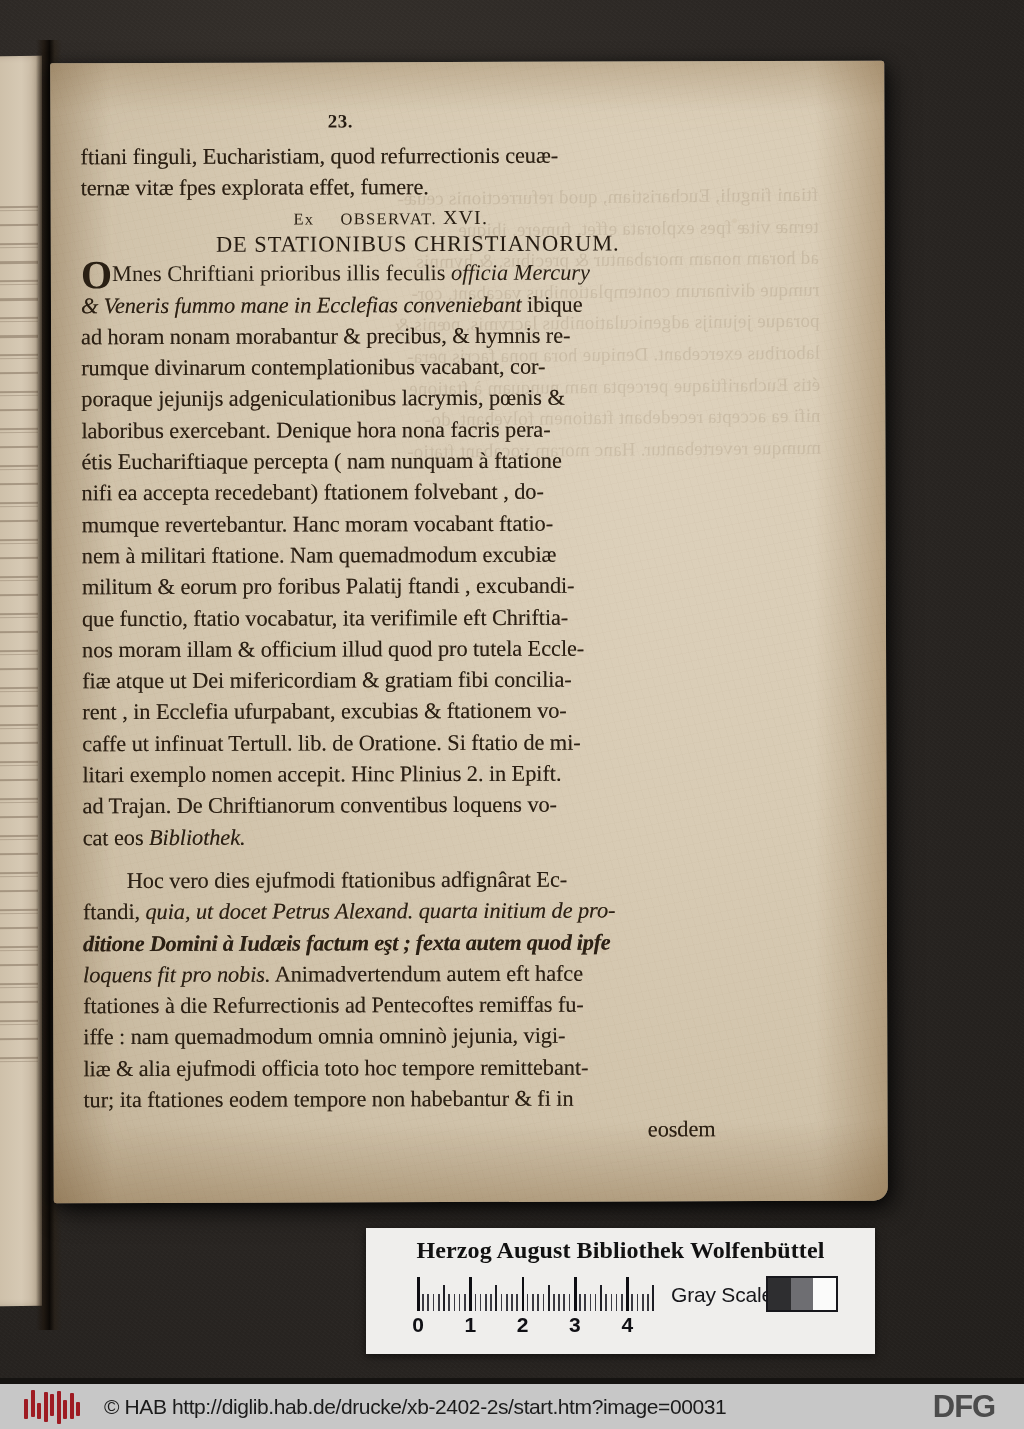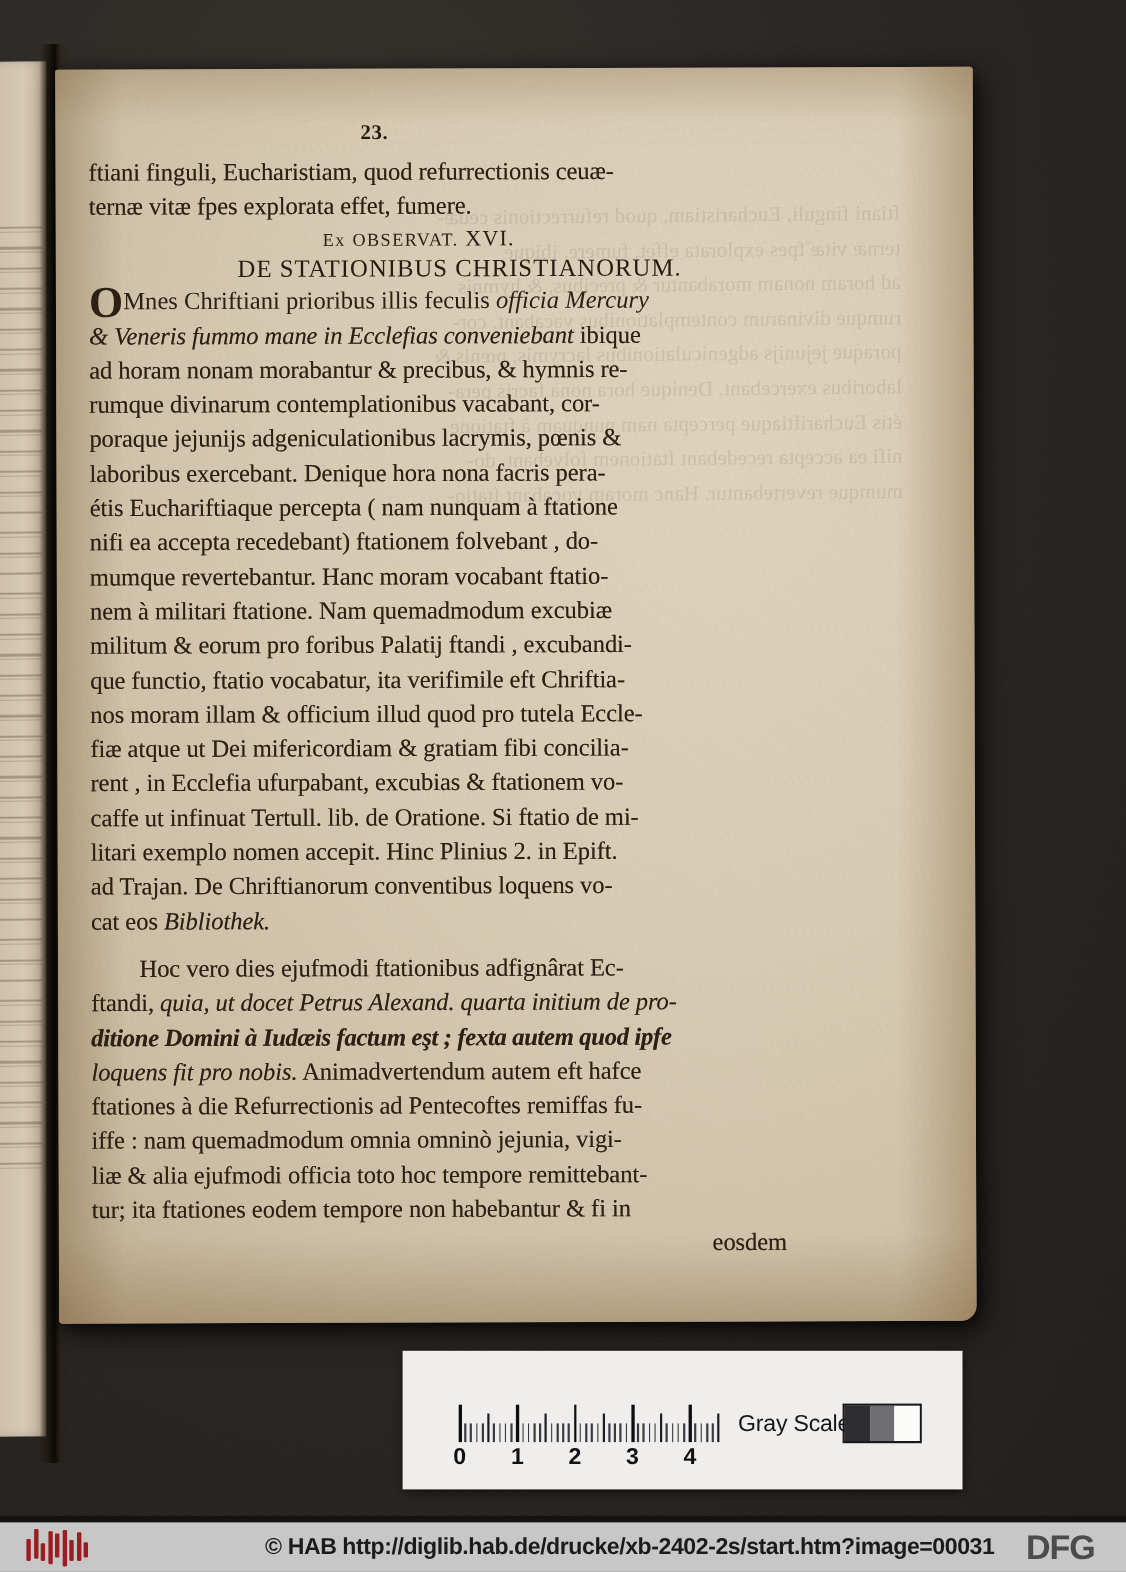--- a/index.html
+++ b/index.html
@@ -177,21 +177,21 @@
 
   .running-head {
     text-align: center;
     font-size: 20px;
     letter-spacing: 1.1px;
     margin-top: 3px;
     padding-right: 40px;
     color: #2a2014;
   }
   .running-head .sc { font-size: 20px; }
-  .running-head .smallcap { font-size: 16.5px; letter-spacing: 1.3px; }
+  .running-head .smallcap { font-size: 16.5px; letter-spacing: 1.3px; margin-left: 20px; }
 
   .section-title {
     text-align: center;
     font-size: 22.5px;
     letter-spacing: .9px;
     margin-top: 2px;
     padding-left: 34px;
     color: #251b11;
   }
 
@@ -301,29 +301,28 @@
     gap: 2.5px;
     flex: 0 0 auto;
   }
   .hab-bar {
     width: 4px;
     background: #9e1b22;
     border-radius: 1px;
   }
   .credit-text {
     flex: 1 1 auto;
-    text-align: right;
+    text-align: left;
     font-family: "Liberation Sans", sans-serif;
     font-size: 21px;
     color: #1b1b1b;
     letter-spacing: -.4px;
     padding-right: 6px;
     white-space: nowrap;
     overflow: hidden;
-    font-weight: bold;
   }
   .dfg-logo {
     width: 108px;
     flex: 0 0 auto;
     text-align: center;
     font-family: "Liberation Sans", sans-serif;
     font-weight: 700;
     font-size: 31px;
     letter-spacing: -1px;
     color: #4c4c4c;
@@ -415,20 +414,21 @@
       <div class="line">iffe : nam quemadmodum omnia omninò jejunia, vigi-</div>
       <div class="line">liæ &amp; alia ejufmodi officia toto hoc tempore remittebant-</div>
       <div class="line">tur; ita ftationes eodem tempore non habebantur &amp; fi in</div>
 
       <div class="line right">eosdem</div>
 
     </div>
   </div>
 
   <div class="target-card">
+    <div class="target-title">Herzog August Bibliothek Wolfenbüttel</div>
 
     <div class="ruler">
       <div class="ticks" id="ruler-ticks">
           <div class="tick cm" style="left: 0px;"></div>
           <div class="tick mm" style="left: 5.23077px;"></div>
           <div class="tick mm" style="left: 10.4615px;"></div>
           <div class="tick mm" style="left: 15.6923px;"></div>
           <div class="tick mm" style="left: 20.9231px;"></div>
           <div class="tick half" style="left: 26.1538px;"></div>
           <div class="tick mm" style="left: 31.3846px;"></div>

